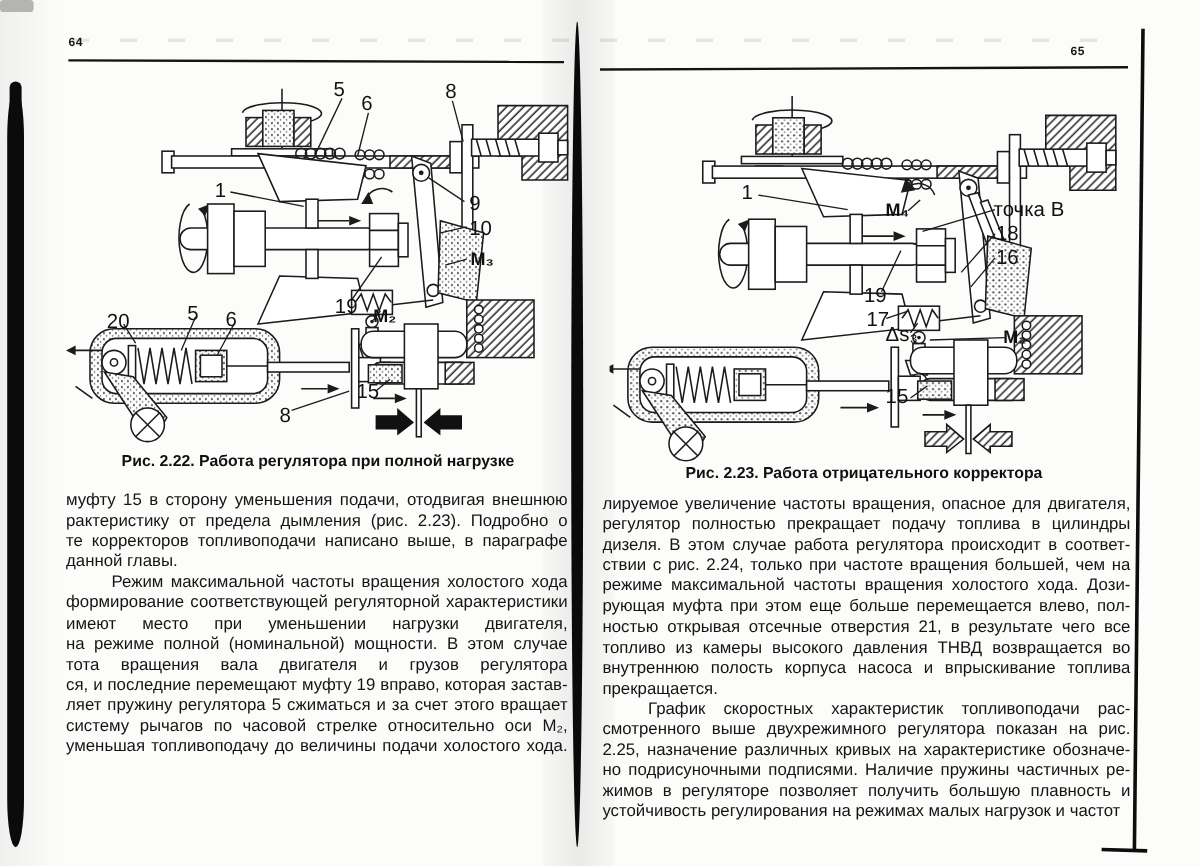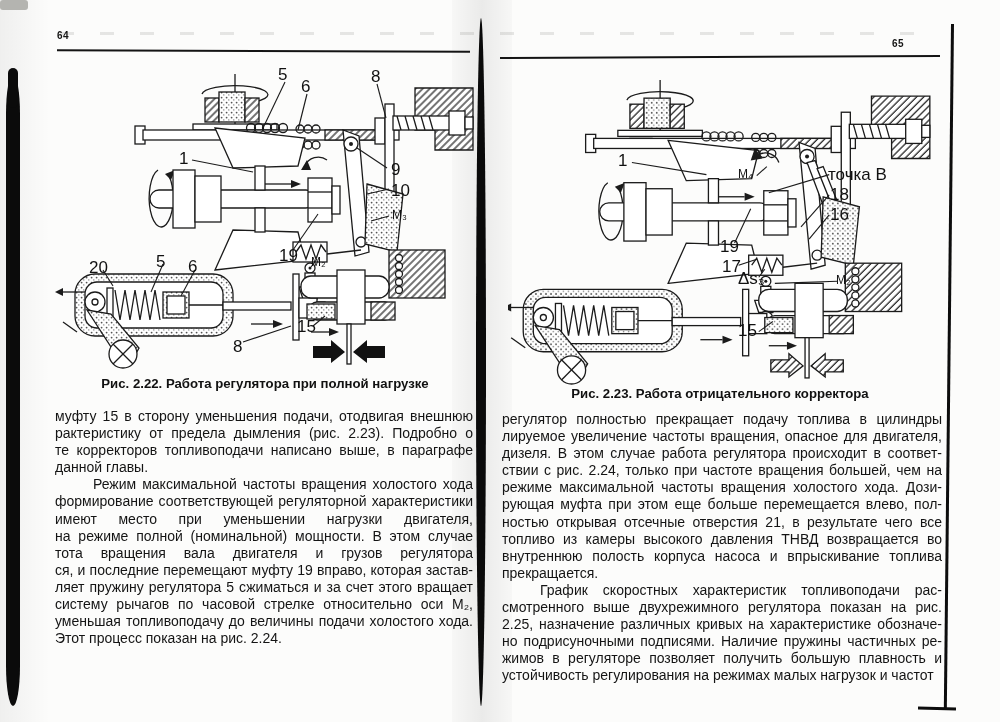--- a/index.html
+++ b/index.html
@@ -29,21 +29,21 @@
   .noise-top{position:absolute;left:60px;top:32px;width:860px;height:3px;
     background:repeating-linear-gradient(to right,rgba(120,120,115,0.35) 0 14px,rgba(0,0,0,0) 14px 40px);
     border-radius:2px;opacity:.5;}
   
   .pagenum{position:absolute;font-size:10px;font-weight:bold;letter-spacing:.5px;}
   .rule{position:absolute;height:2px;background:#141414;}
   
   .fig{position:absolute;}
   .fig svg{display:block;}
   .figlabel{position:absolute;font-size:17px;line-height:1;color:#111;}
-  .figlabel.small{font-size:12px;font-weight:normal;}
+  .figlabel.small{font-size:15px;font-weight:bold;}
   .figlabel.tiny{font-size:17px;}
   .caption{position:absolute;font-size:13.2px;font-weight:bold;text-align:center;color:#111;}
   
   .textblock{position:absolute;font-size:14px;color:#141414;}
   .para{margin:0;}
   .tline{height:17.1px;line-height:17.1px;text-align:justify;text-align-last:justify;overflow:hidden;}
   .tline.lastline{text-align-last:left;}
   .tline.firstline{text-indent:38px;}
 </style>
 </head>
@@ -392,27 +392,26 @@
     <div class="para">
       <div class="tline firstline">Режим максимальной частоты вращения холостого хода и</div>
       <div class="tline">формирование соответствующей регуляторной характеристики</div>
       <div class="tline">имеют место при уменьшении нагрузки двигателя, работающего</div>
       <div class="tline">на режиме полной (номинальной) мощности. В этом случае час-</div>
       <div class="tline">тота вращения вала двигателя и грузов регулятора увеличивает-</div>
       <div class="tline">ся, и последние перемещают муфту 19 вправо, которая застав-</div>
       <div class="tline">ляет пружину регулятора 5 сжиматься и за счет этого вращает</div>
       <div class="tline">систему рычагов по часовой стрелке относительно оси М₂,</div>
       <div class="tline">уменьшая топливоподачу до величины подачи холостого хода.</div>
-      <div class="tline lastline">Этот процесс показан на рис. 2.24.</div>
     </div>
   </div>
 <div class="textblock" style="left:502px;top:411px;width:440px;">
     <div class="para">
+      <div class="tline">лируемое увеличение частоты вращения, опасное для двигателя,</div>
       <div class="tline">регулятор полностью прекращает подачу топлива в цилиндры</div>
-      <div class="tline">лируемое увеличение частоты вращения, опасное для двигателя,</div>
       <div class="tline">дизеля. В этом случае работа регулятора происходит в соответ-</div>
       <div class="tline">ствии с рис. 2.24, только при частоте вращения большей, чем на</div>
       <div class="tline">режиме максимальной частоты вращения холостого хода. Дози-</div>
       <div class="tline">рующая муфта при этом еще больше перемещается влево, пол-</div>
       <div class="tline">ностью открывая отсечные отверстия 21, в результате чего все</div>
       <div class="tline">топливо из камеры высокого давления ТНВД возвращается во</div>
       <div class="tline">внутреннюю полость корпуса насоса и впрыскивание топлива</div>
       <div class="tline lastline">прекращается.</div>
     </div>
     <div class="para">

